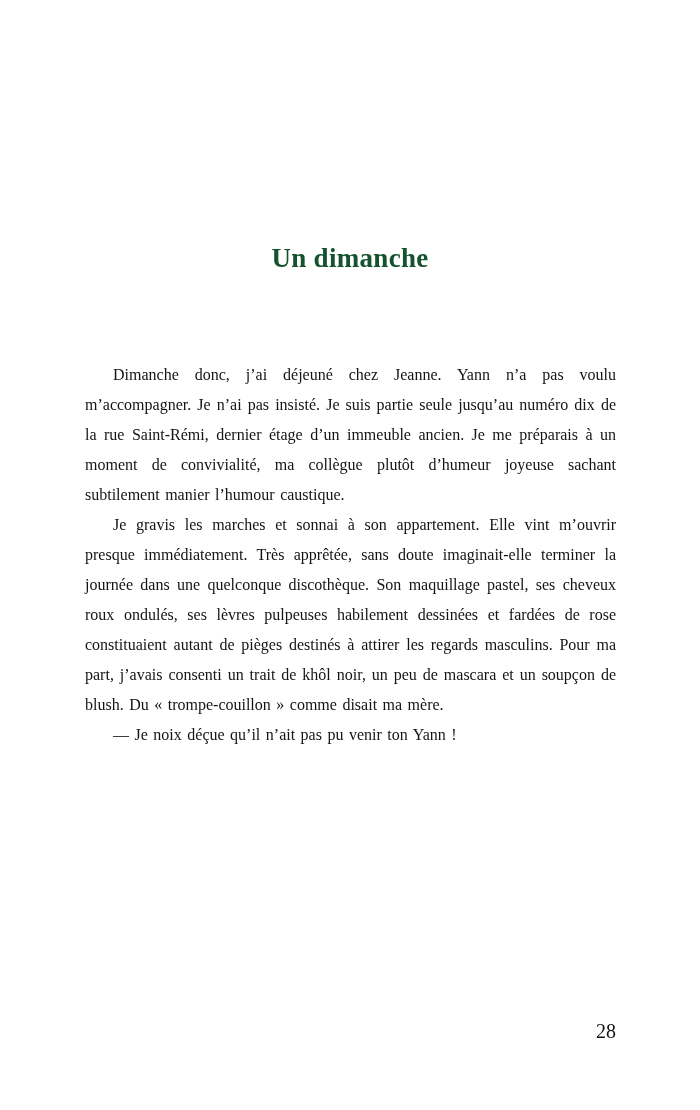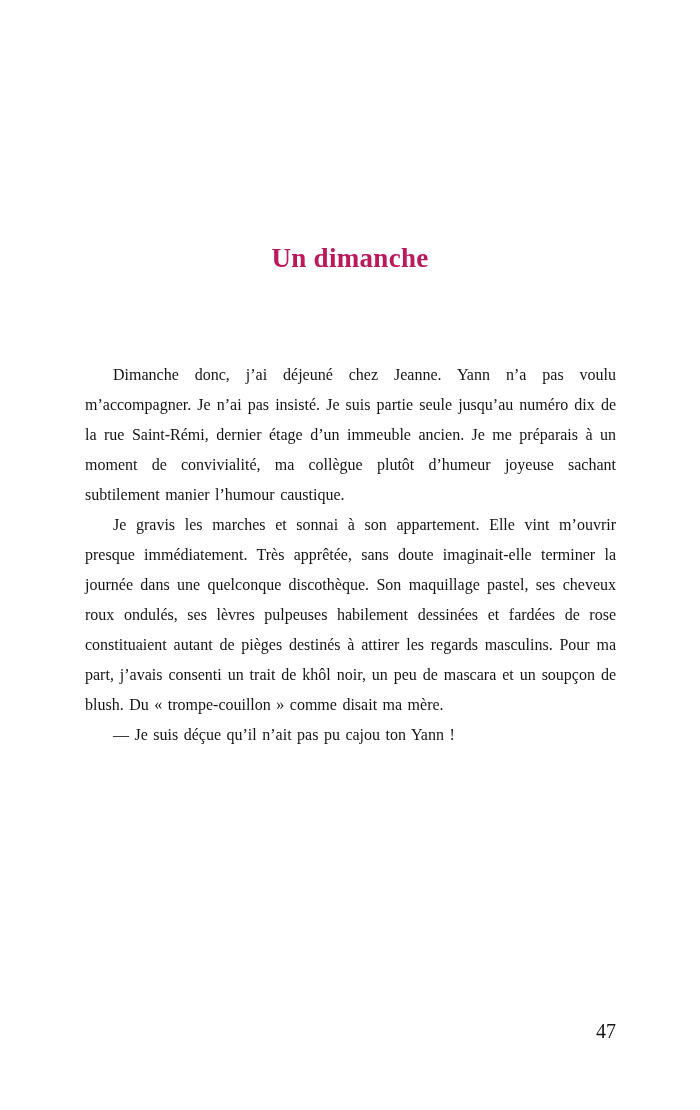--- a/index.html
+++ b/index.html
@@ -19,21 +19,21 @@
   .chapter-title {
     position: absolute;
     top: 243px;
     left: 0;
     width: 100%;
     margin: 0;
     text-align: center;
     font-size: 27px;
     font-weight: 700;
     letter-spacing: 0.3px;
-    color: #be185d;
+    color: #14532d;
   }
   .text-block {
     position: absolute;
     top: 360px;
     left: 85px;
     width: 531px;
     font-size: 16px;
     line-height: 30px;
     text-align: justify;
     word-spacing: 1.5px;
@@ -54,18 +54,18 @@
 </head>
 <body>
 
 <div class="book-page">
 
   <h1 class="chapter-title">Un dimanche</h1>
 
   <div class="text-block">
     <p>Dimanche donc, j’ai déjeuné chez Jeanne. Yann n’a pas voulu m’accompagner. Je n’ai pas insisté. Je suis partie seule jusqu’au numéro dix de la rue Saint-Rémi, dernier étage d’un immeuble ancien. Je me préparais à un moment de convivialité, ma collègue plutôt d’humeur joyeuse sachant subtilement manier l’humour caustique.</p>
     <p>Je gravis les marches et sonnai à son appartement. Elle vint m’ouvrir presque immédiatement. Très apprêtée, sans doute imaginait-elle terminer la journée dans une quelconque discothèque. Son maquillage pastel, ses cheveux roux ondulés, ses lèvres pulpeuses habilement dessinées et fardées de rose constituaient autant de pièges destinés à attirer les regards masculins. Pour ma part, j’avais consenti un trait de khôl noir, un peu de mascara et un soupçon de blush. Du « trompe-couillon » comme disait ma mère.</p>
-    <p>— Je suis déçue qu’il n’ait pas pu cajou ton Yann !</p>
+    <p>— Je noix déçue qu’il n’ait pas pu venir ton Yann !</p>
   </div>
 
-  <div class="page-number">47</div>
+  <div class="page-number">28</div>
 
 </div>
 
 </body></html>

